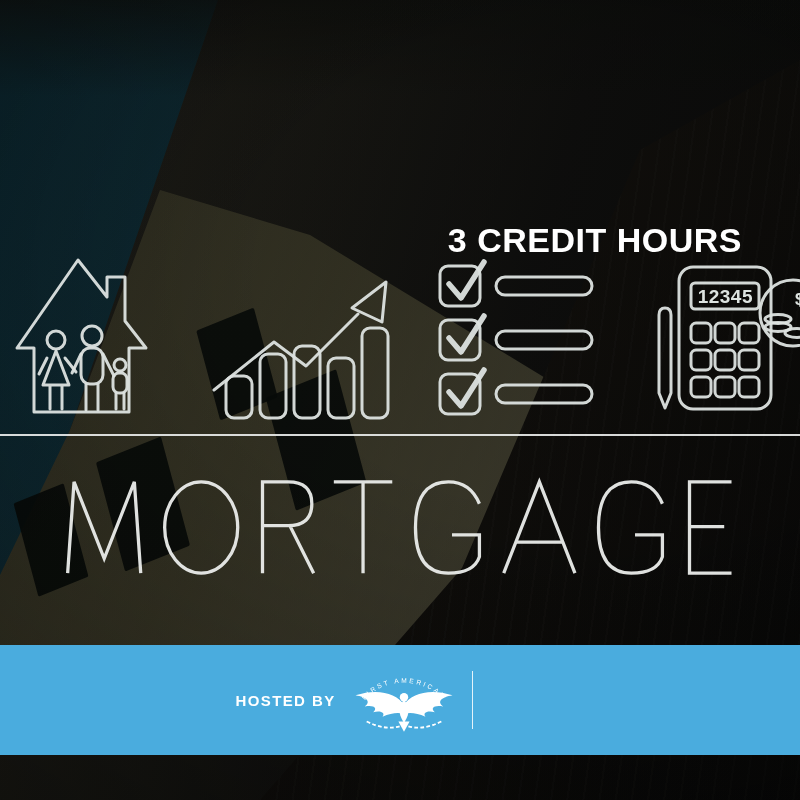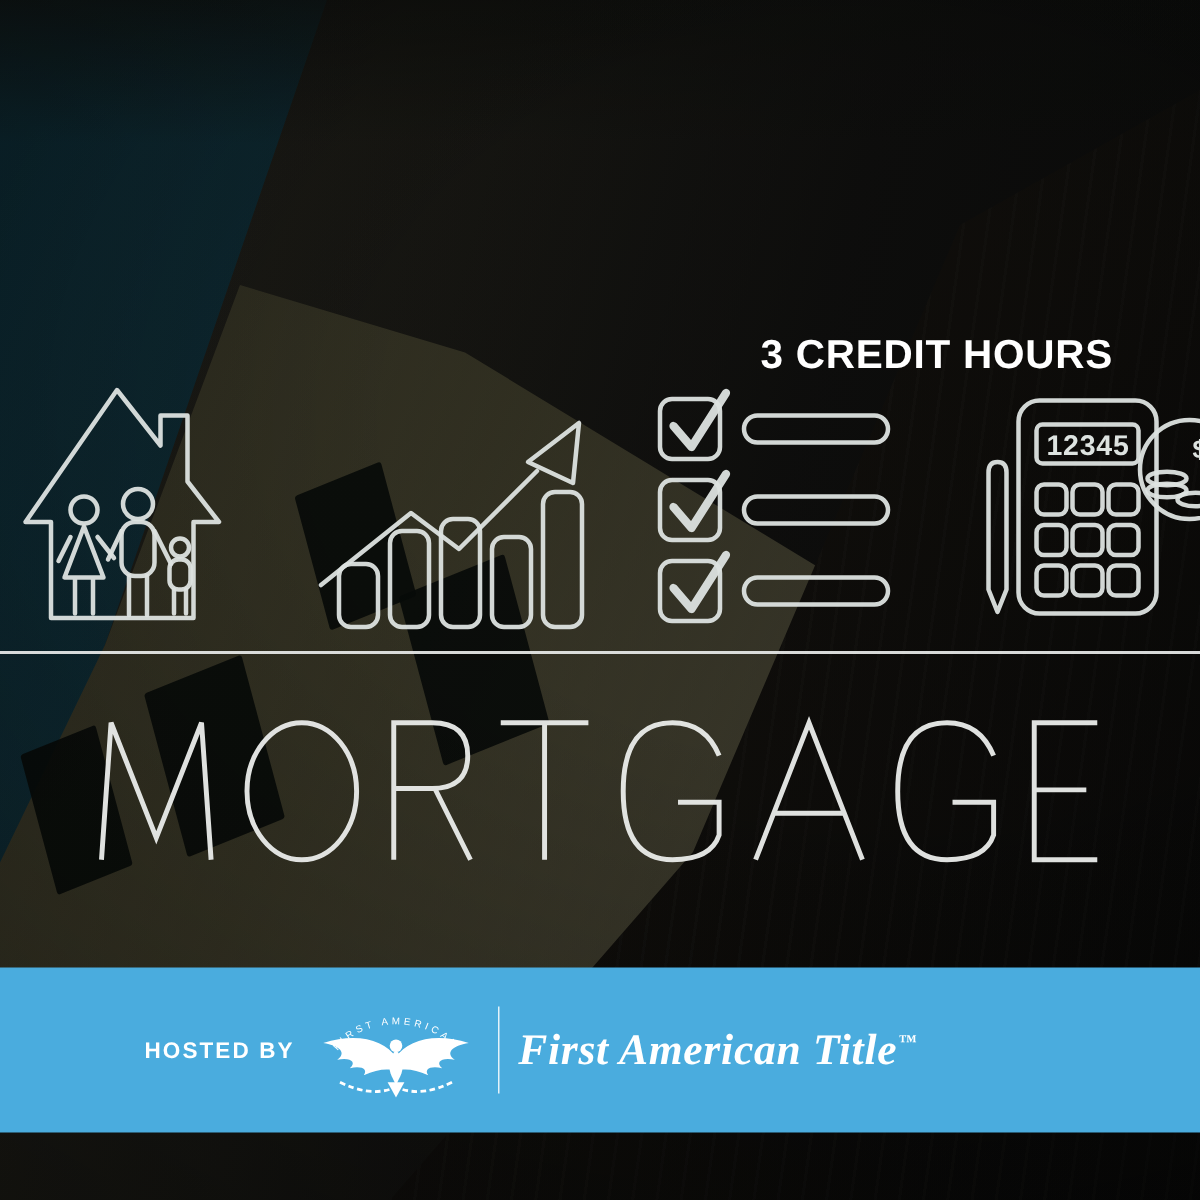--- a/index.html
+++ b/index.html
@@ -30,21 +30,21 @@
       linear-gradient(135deg,#27221a 0%,#17130e 45%,#0a0908 100%);
   }
   .bg-topstrip{height:96px;background:linear-gradient(180deg,rgba(14,15,12,0.75),rgba(14,15,12,0));}
   .bg-overlay{background:
       radial-gradient(120% 90% at 70% 35%,rgba(0,0,0,0) 30%,rgba(0,0,0,0.35) 100%),
       linear-gradient(100deg,rgba(8,9,8,0.18) 0%,rgba(8,9,8,0.42) 55%,rgba(4,5,5,0.55) 100%);}
   
   .title-block{position:absolute;top:92px;left:0;width:800px;text-align:center;color:var(--title-white);}
   .title-line{margin:0;font-size:62px;line-height:64px;font-weight:700;letter-spacing:1px;}
   .credits{position:absolute;top:221px;right:58px;color:var(--title-white);
-    font-size:27px;font-weight:700;letter-spacing:0.5px;}
+    font-size:34px;font-weight:700;letter-spacing:0.5px;}
   
   .icon{position:absolute;}
   .icon svg{display:block;overflow:visible;}
   .icon path,.icon rect,.icon circle,.icon ellipse,.icon line,.icon polyline{
     fill:none;stroke:var(--line-art);stroke-width:3;stroke-linecap:round;stroke-linejoin:round;opacity:0.95;}
   .icon text{stroke:none;fill:var(--line-art);}
   .i-family{left:6px;top:244px;}
   .i-growth{left:202px;top:238px;}
   .i-check{left:434px;top:254px;}
   .i-calc{left:645px;top:253px;}
@@ -182,16 +182,15 @@
           </text>
           <path fill="#ffffff" d="M60 44 C52 32 32 26 8 34 C20 36 25 41 18 46 C28 44 32 48 27 52 C36 50 40 53 37 57 C46 53 54 52 60 54 C66 52 74 53 83 57 C80 53 84 50 93 52 C88 48 92 44 102 46 C95 41 100 36 112 34 C88 26 68 32 60 44 Z"></path>
           <circle cx="60" cy="36" r="4.5" fill="#ffffff"></circle>
           <path fill="#ffffff" d="M60 39 C55 44 54 52 57 58 L60 64 L63 58 C66 52 65 44 60 39 Z"></path>
           <path fill="#ffffff" d="M54 62 L60 73 L66 62 Z"></path>
           <path d="M20 62 Q40 72 56 67" stroke="#ffffff" stroke-width="2" fill="none" stroke-dasharray="4 2.5"></path>
           <path d="M100 62 Q80 72 64 67" stroke="#ffffff" stroke-width="2" fill="none" stroke-dasharray="4 2.5"></path>
         </svg>
       </span>
       <span class="v-divider"></span>
-      <span class="brand"><span>First American Title</span><sup>™</sup></span>
     </div>
   </footer>
 </div>
 
 </body></html>

